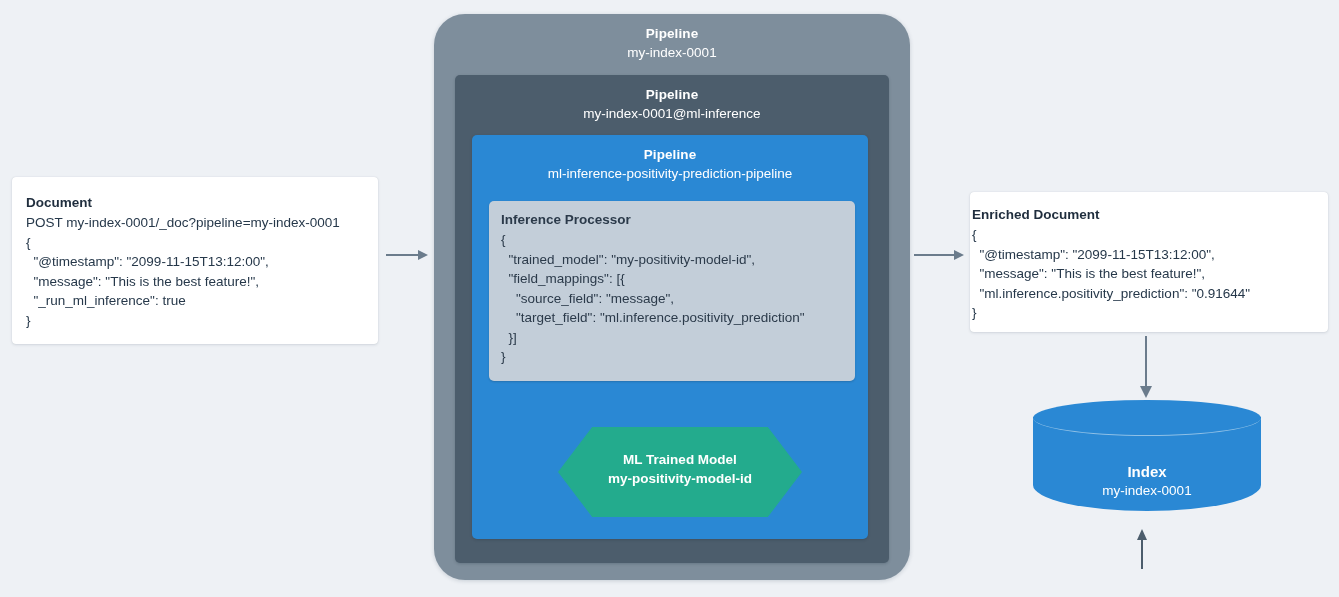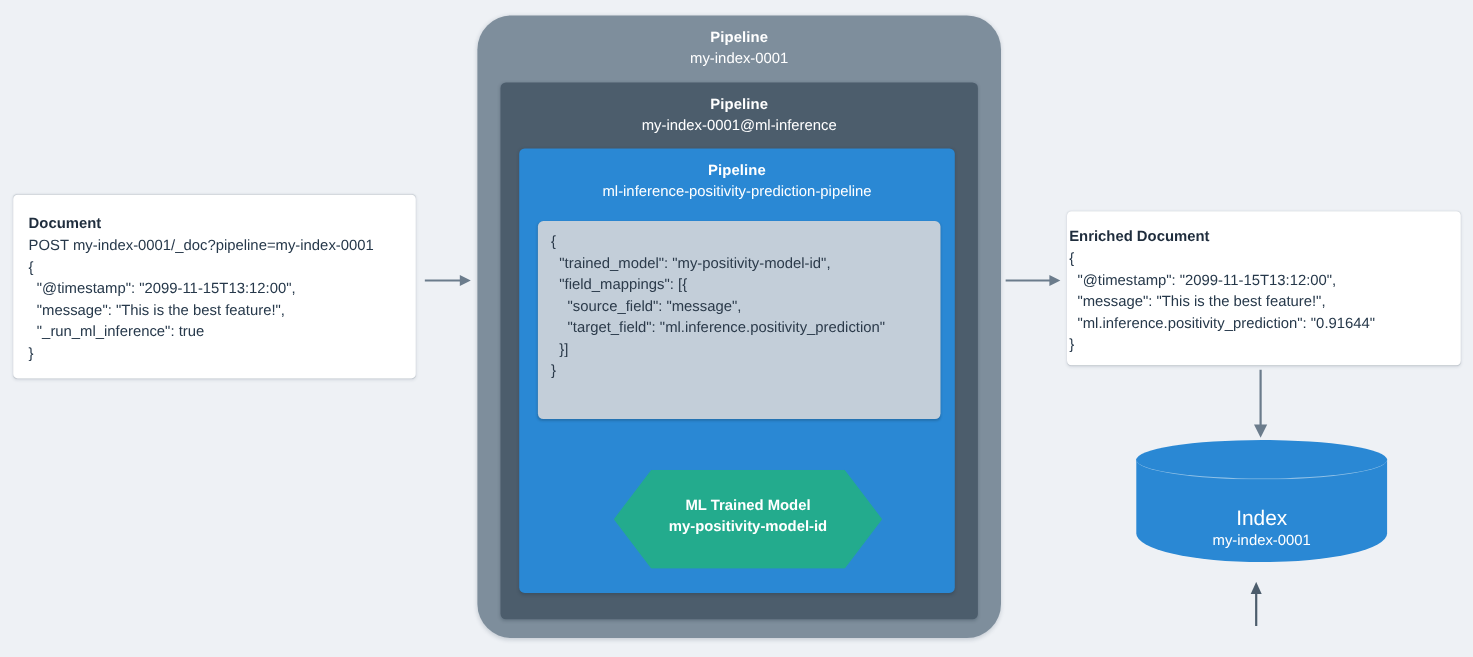--- a/index.html
+++ b/index.html
@@ -180,21 +180,21 @@
     box-sizing: border-box;
   }
   #index-cylinder .cyl-label {
     position: absolute;
     left: 0; top: 62px;
     width: 228px;
     text-align: center;
     color: #ffffff;
   }
   #index-cylinder .pt {
-    display: block; font-weight: normal; font-size: 19px; line-height: 19px;
+    display: block; font-weight: bold; font-size: 15px; line-height: 19px;
   }
   #index-cylinder .ps {
     display: block; font-size: 13.5px; line-height: 20px;
   }
 
   
   .arrow { position: absolute; }
   #arrow-doc-to-pipeline { left: 386px; top: 248px; }
   #arrow-pipeline-to-enriched { left: 914px; top: 248px; }
   #arrow-enriched-to-index { left: 1138px; top: 336px; }
@@ -234,20 +234,21 @@
         <span class="ps">my-index-0001@ml-inference</span>
       </div>
 
       <div class="pipeline-box" id="pipeline-inner">
         <div class="pipe-head">
           <span class="pt">Pipeline</span>
           <span class="ps">ml-inference-positivity-prediction-pipeline</span>
         </div>
 
         <div id="inference-processor">
+          <div class="doc-title">Inference Processor</div>
           <div class="doc-line">{</div>
           <div class="doc-line">  "trained_model": "my-positivity-model-id",</div>
           <div class="doc-line">  "field_mappings": [{</div>
           <div class="doc-line">    "source_field": "message",</div>
           <div class="doc-line">    "target_field": "ml.inference.positivity_prediction"</div>
           <div class="doc-line">  }]</div>
           <div class="doc-line">}</div>
         </div>
 
         <div class="arrow" id="arrow-model-to-processor">

